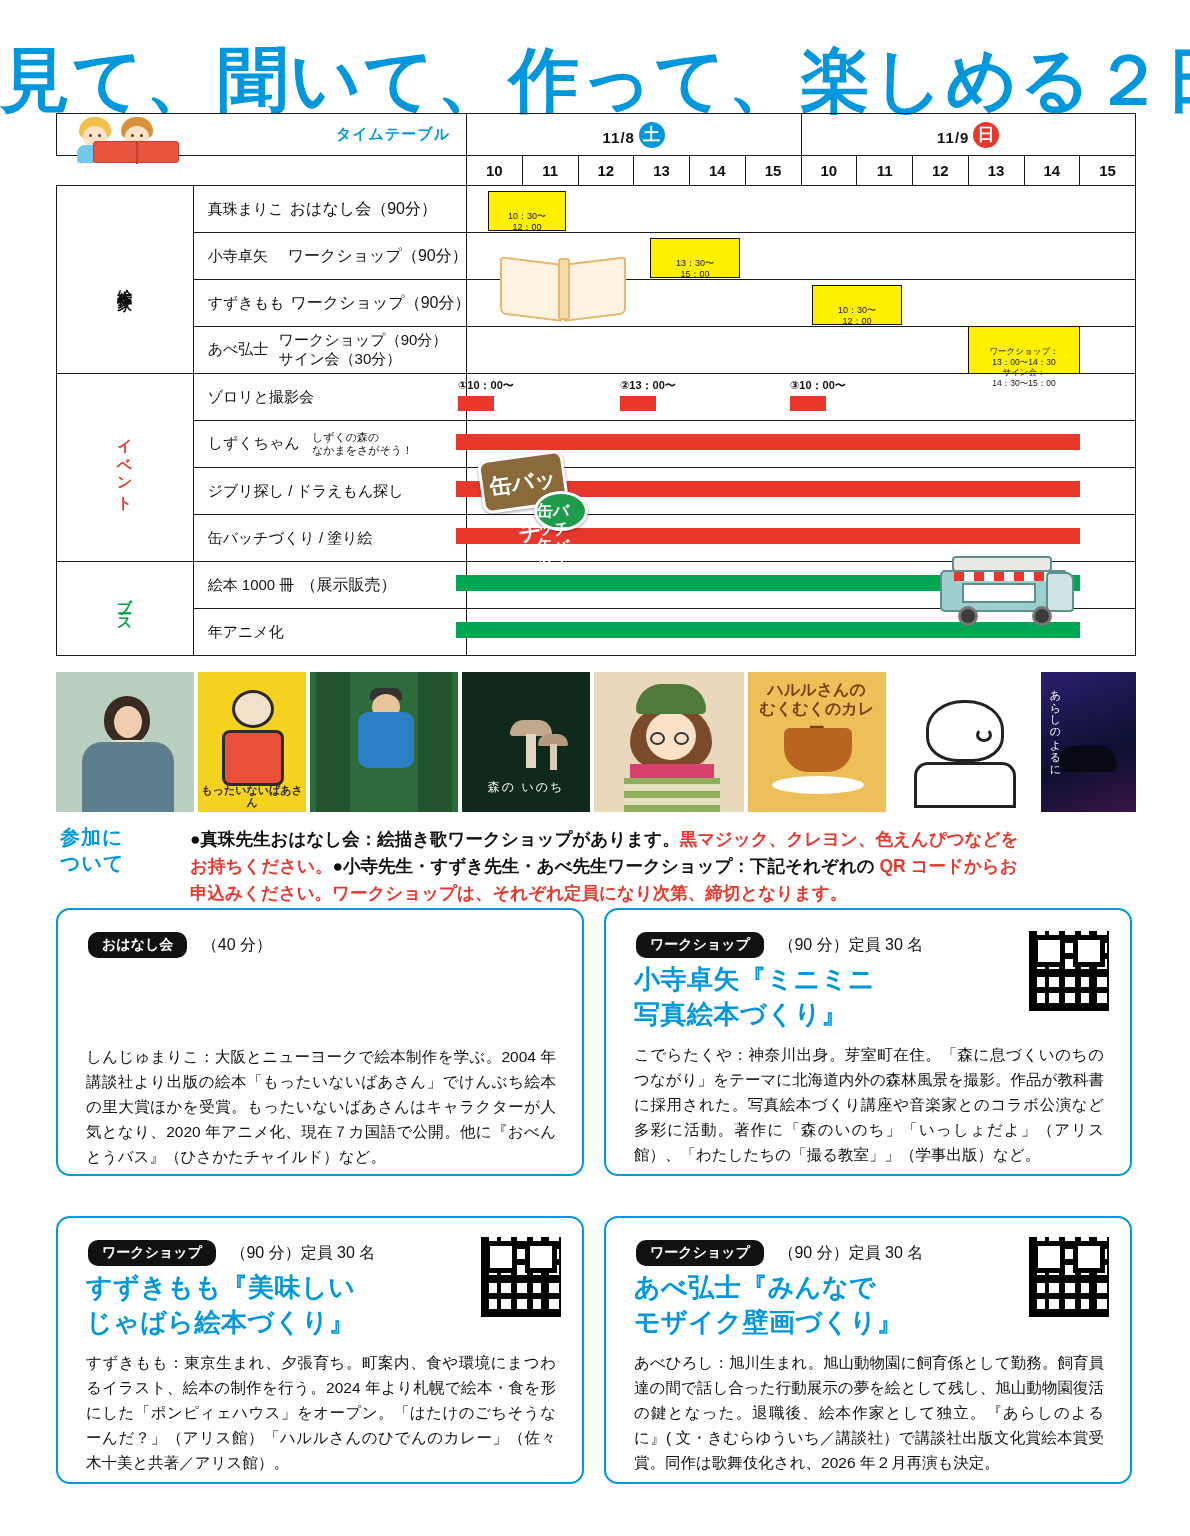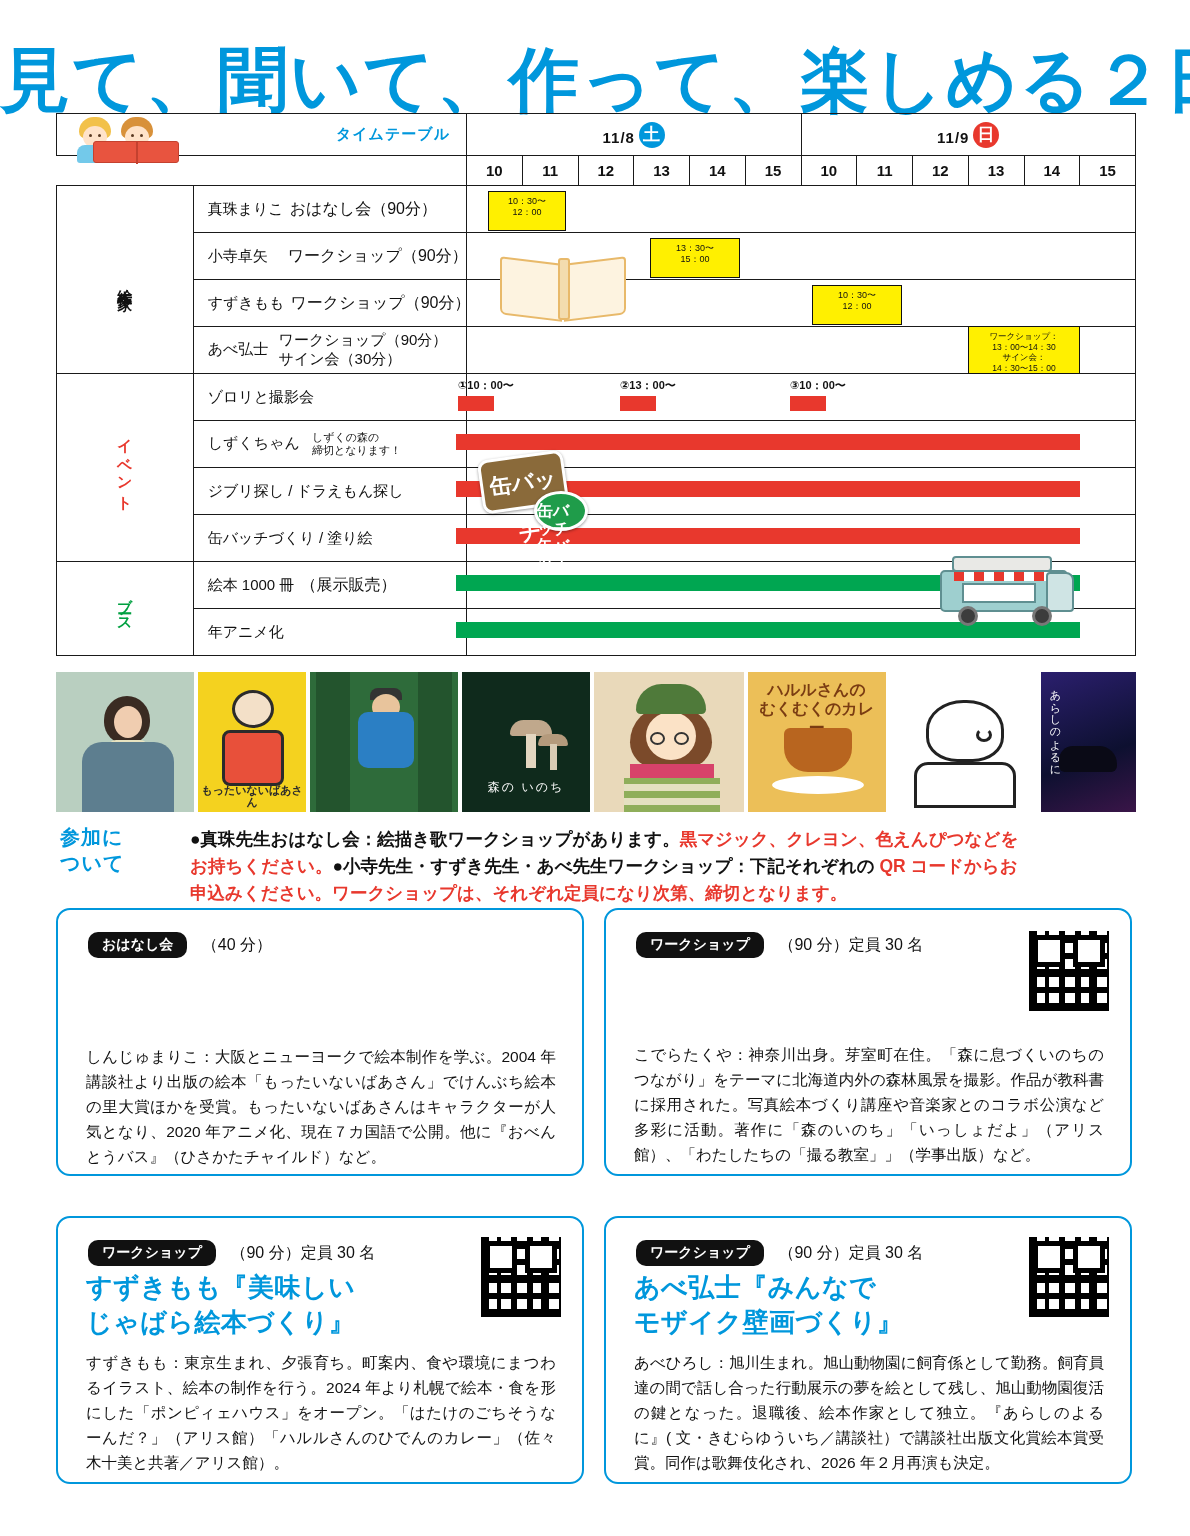--- a/index.html
+++ b/index.html
@@ -168,21 +168,21 @@
 
   .slot { position: relative; height: 47px; }
 
   .chip-yellow {
     position: absolute;
     background: #fff000;
     border: 1px solid #111;
     font-size: 9px;
     line-height: 1.25;
     text-align: center;
-    padding-top: 4px;
+    padding-top: 19px;
     color: #111;
     z-index: 3;
   }
   .chip-red {
     position: absolute;
     background: #e8382d;
     height: 15px;
     z-index: 3;
   }
   .timehint {
@@ -526,21 +526,21 @@
     <td class="rowlabel" colspan="2">
       <span>ゾロリと撮影会</span>
     </td>
     <td class="slot" colspan="12"></td>
   </tr>
   <tr>
     <td class="rowlabel" colspan="2">
       <span>しずくちゃん</span>
       <span class="mini">
         <span>しずくの森の</span><br>
-        <span>締切となります！</span>
+        <span>なかまをさがそう！</span>
       </span>
     </td>
     <td class="slot" colspan="12"></td>
   </tr>
   <tr>
     <td class="rowlabel" colspan="2">
       <span>ジブリ探し / ドラえもん探し</span>
     </td>
     <td class="slot" colspan="12"></td>
   </tr>
@@ -693,20 +693,22 @@
   </div>
   <div class="cardbody">しんじゅまりこ：大阪とニューヨークで絵本制作を学ぶ。2004 年講談社より出版の絵本「もったいないばあさん」でけんぶち絵本の里大賞ほかを受賞。もったいないばあさんはキャラクターが人気となり、2020 年アニメ化、現在７カ国語で公開。他に『おべんとうバス』（ひさかたチャイルド）など。</div>
 </div>
 
 <div class="card c2">
   <div class="tagrow">
     <span class="tag">ワークショップ</span>
     <span class="tagmeta">（90 分）定員 30 名</span>
   </div>
   <div class="qr"></div>
+  <div class="cardtitle" style="white-space:pre-line">小寺卓矢『ミニミニ
+写真絵本づくり』</div>
   <div class="cardbody">こでらたくや：神奈川出身。芽室町在住。「森に息づくいのちのつながり」をテーマに北海道内外の森林風景を撮影。作品が教科書に採用された。写真絵本づくり講座や音楽家とのコラボ公演など多彩に活動。著作に「森のいのち」「いっしょだよ」（アリス館）、「わたしたちの「撮る教室」」（学事出版）など。</div>
 </div>
 
 <div class="card c3">
   <div class="tagrow">
     <span class="tag">ワークショップ</span>
     <span class="tagmeta">（90 分）定員 30 名</span>
   </div>
   <div class="qr"></div>
   <div class="cardtitle" style="white-space:pre-line">すずきもも『美味しい

